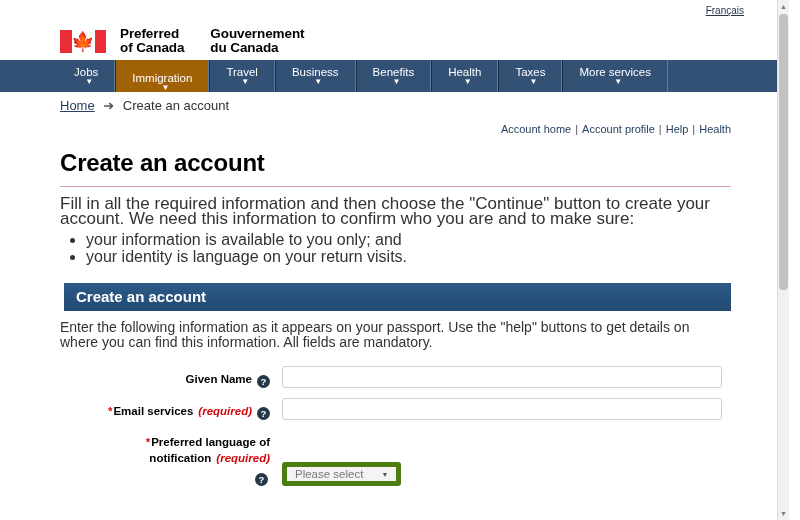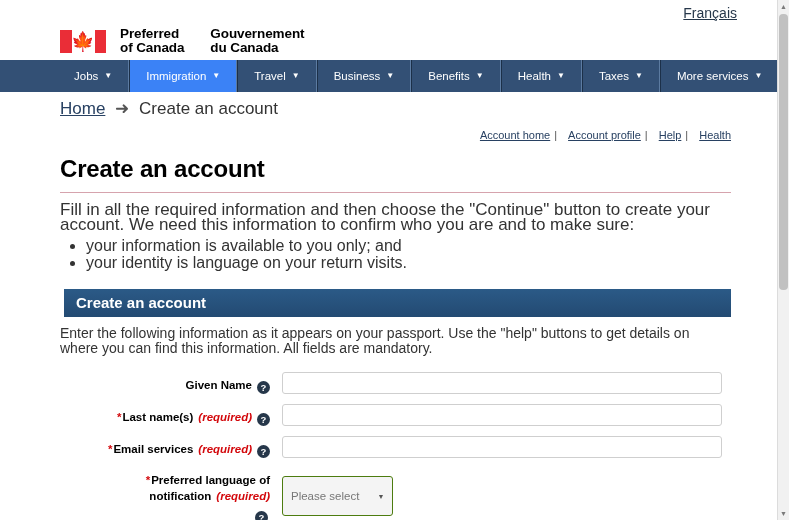--- a/index.html
+++ b/index.html
@@ -25,23 +25,23 @@
   }
 
   
   .lang-bar {
     height: 22px;
     position: relative;
     background: #ffffff;
   }
   .lang-link {
     position: absolute;
-    right: 52px;
+    right: 45px;
     top: 5px;
-    font-size: 14px;
+    font-size: 10px;
     color: #26374a;
     text-decoration: underline;
     cursor: pointer;
   }
 
   
   .brand {
     height: 38px;
     padding-left: 60px;
     display: flex;
@@ -100,34 +100,35 @@
     display: flex;
     align-items: center;
     justify-content: center;
     padding: 0 16px;
     color: #ffffff;
     font-size: 11.5px;
     border-right: 1px solid #5c7ba1;
     border-left: 1px solid #1c3049;
     cursor: pointer;
     white-space: nowrap;
+    flex-direction: column;
   }
   .navitem:first-child { border-left: none; }
-  .navitem.active { background: #3b82f6; }
+  .navitem.active { background: #a16207; justify-content: flex-end; }
   .caret {
     display: inline-block;
     margin-left: 6px;
     font-size: 8px;
     line-height: 8px;
   }
 
   
   .breadcrumb {
     padding: 6px 0 4px 60px;
-    font-size: 17px;
+    font-size: 13px;
     color: #333333;
     background: #ffffff;
   }
   .breadcrumb a {
     color: #284162;
     text-decoration: underline;
     cursor: pointer;
   }
   .bc-arrow {
     margin: 0 5px;
@@ -137,23 +138,21 @@
   
   .acct-links {
     text-align: right;
     padding-right: 58px;
     padding-top: 6px;
     font-size: 11px;
     color: #444;
   }
   .acct-links a {
     color: #284162;
-    text-decoration: underline;
-    cursor: pointer;
-    margin-left: 7px;
+    cursor: pointer;
   }
   .acct-sep { margin: 0 4px; color: #555; }
 
   
   .content {
     padding-left: 60px;
     padding-right: 58px;
     padding-top: 14px;
   }
   h1.page-title {
@@ -200,21 +199,21 @@
     color: #333333;
     margin: 9px 0 0 0;
   }
 
   
   .form {
     margin-top: 16px;
   }
   .frow {
     display: flex;
-    align-items: center;
+    align-items: flex-end;
     margin-bottom: 10px;
   }
   .flabel {
     width: 222px;
     text-align: right;
     padding-right: 12px;
     padding-top: 4px;
     font-size: 11.5px;
     font-weight: bold;
     color: #000000;
@@ -260,22 +259,22 @@
     border: 1px solid #cfcfcf;
     border-radius: 3px;
     background: #ffffff;
     box-sizing: border-box;
     font-size: 11.5px;
     padding: 0 6px;
     color: #333;
     outline: none;
   }
   .fselect {
-    height: 40px;
-    border: 1px solid #4d7c0f;
+    height: 24px;
+    border: 5px solid #4d7c0f;
     border-radius: 3px;
     background: #f4f4f4;
     box-sizing: border-box;
     font-size: 11.5px;
     color: #777777;
     padding: 0 8px;
     display: inline-flex;
     align-items: center;
     cursor: pointer;
     min-width: 82px;
@@ -399,24 +398,20 @@
     <div class="panel">
       <div class="panel-head">Create an account</div>
       <p class="panel-desc">Enter the following information as it appears on your passport. Use the "help" buttons to get details on where you can find this information. All fields are mandatory.</p>
 
       <div class="form" id="form-rows">
           <div class="frow">
             <div class="flabel"><span>Given Name</span><span class="help-icon">?</span></div>
             <input class="finput" type="text" placeholder="" style="">
           </div>
           <div class="frow">
-            <div class="flabel"><span class="req-star">*</span><span>Last name(s)</span><span class="req-word">(required)</span><span class="help-icon">?</span></div>
-            <input class="finput" type="text" placeholder="" style="">
-          </div>
-          <div class="frow">
             <div class="flabel"><span class="req-star">*</span><span>Email services</span><span class="req-word">(required)</span><span class="help-icon">?</span></div>
             <input class="finput" type="text" placeholder="" style="">
           </div>
           <div class="frow">
             <div class="flabel"><span class="req-star">*</span><span>Preferred language of notification</span><span class="req-word">(required)</span><span class="help-wrap-below"><span class="help-icon">?</span></span></div>
             <div class="fselect">
               <span>Please select</span>
               <span class="sel-caret">▼</span>
             </div>
           </div>

